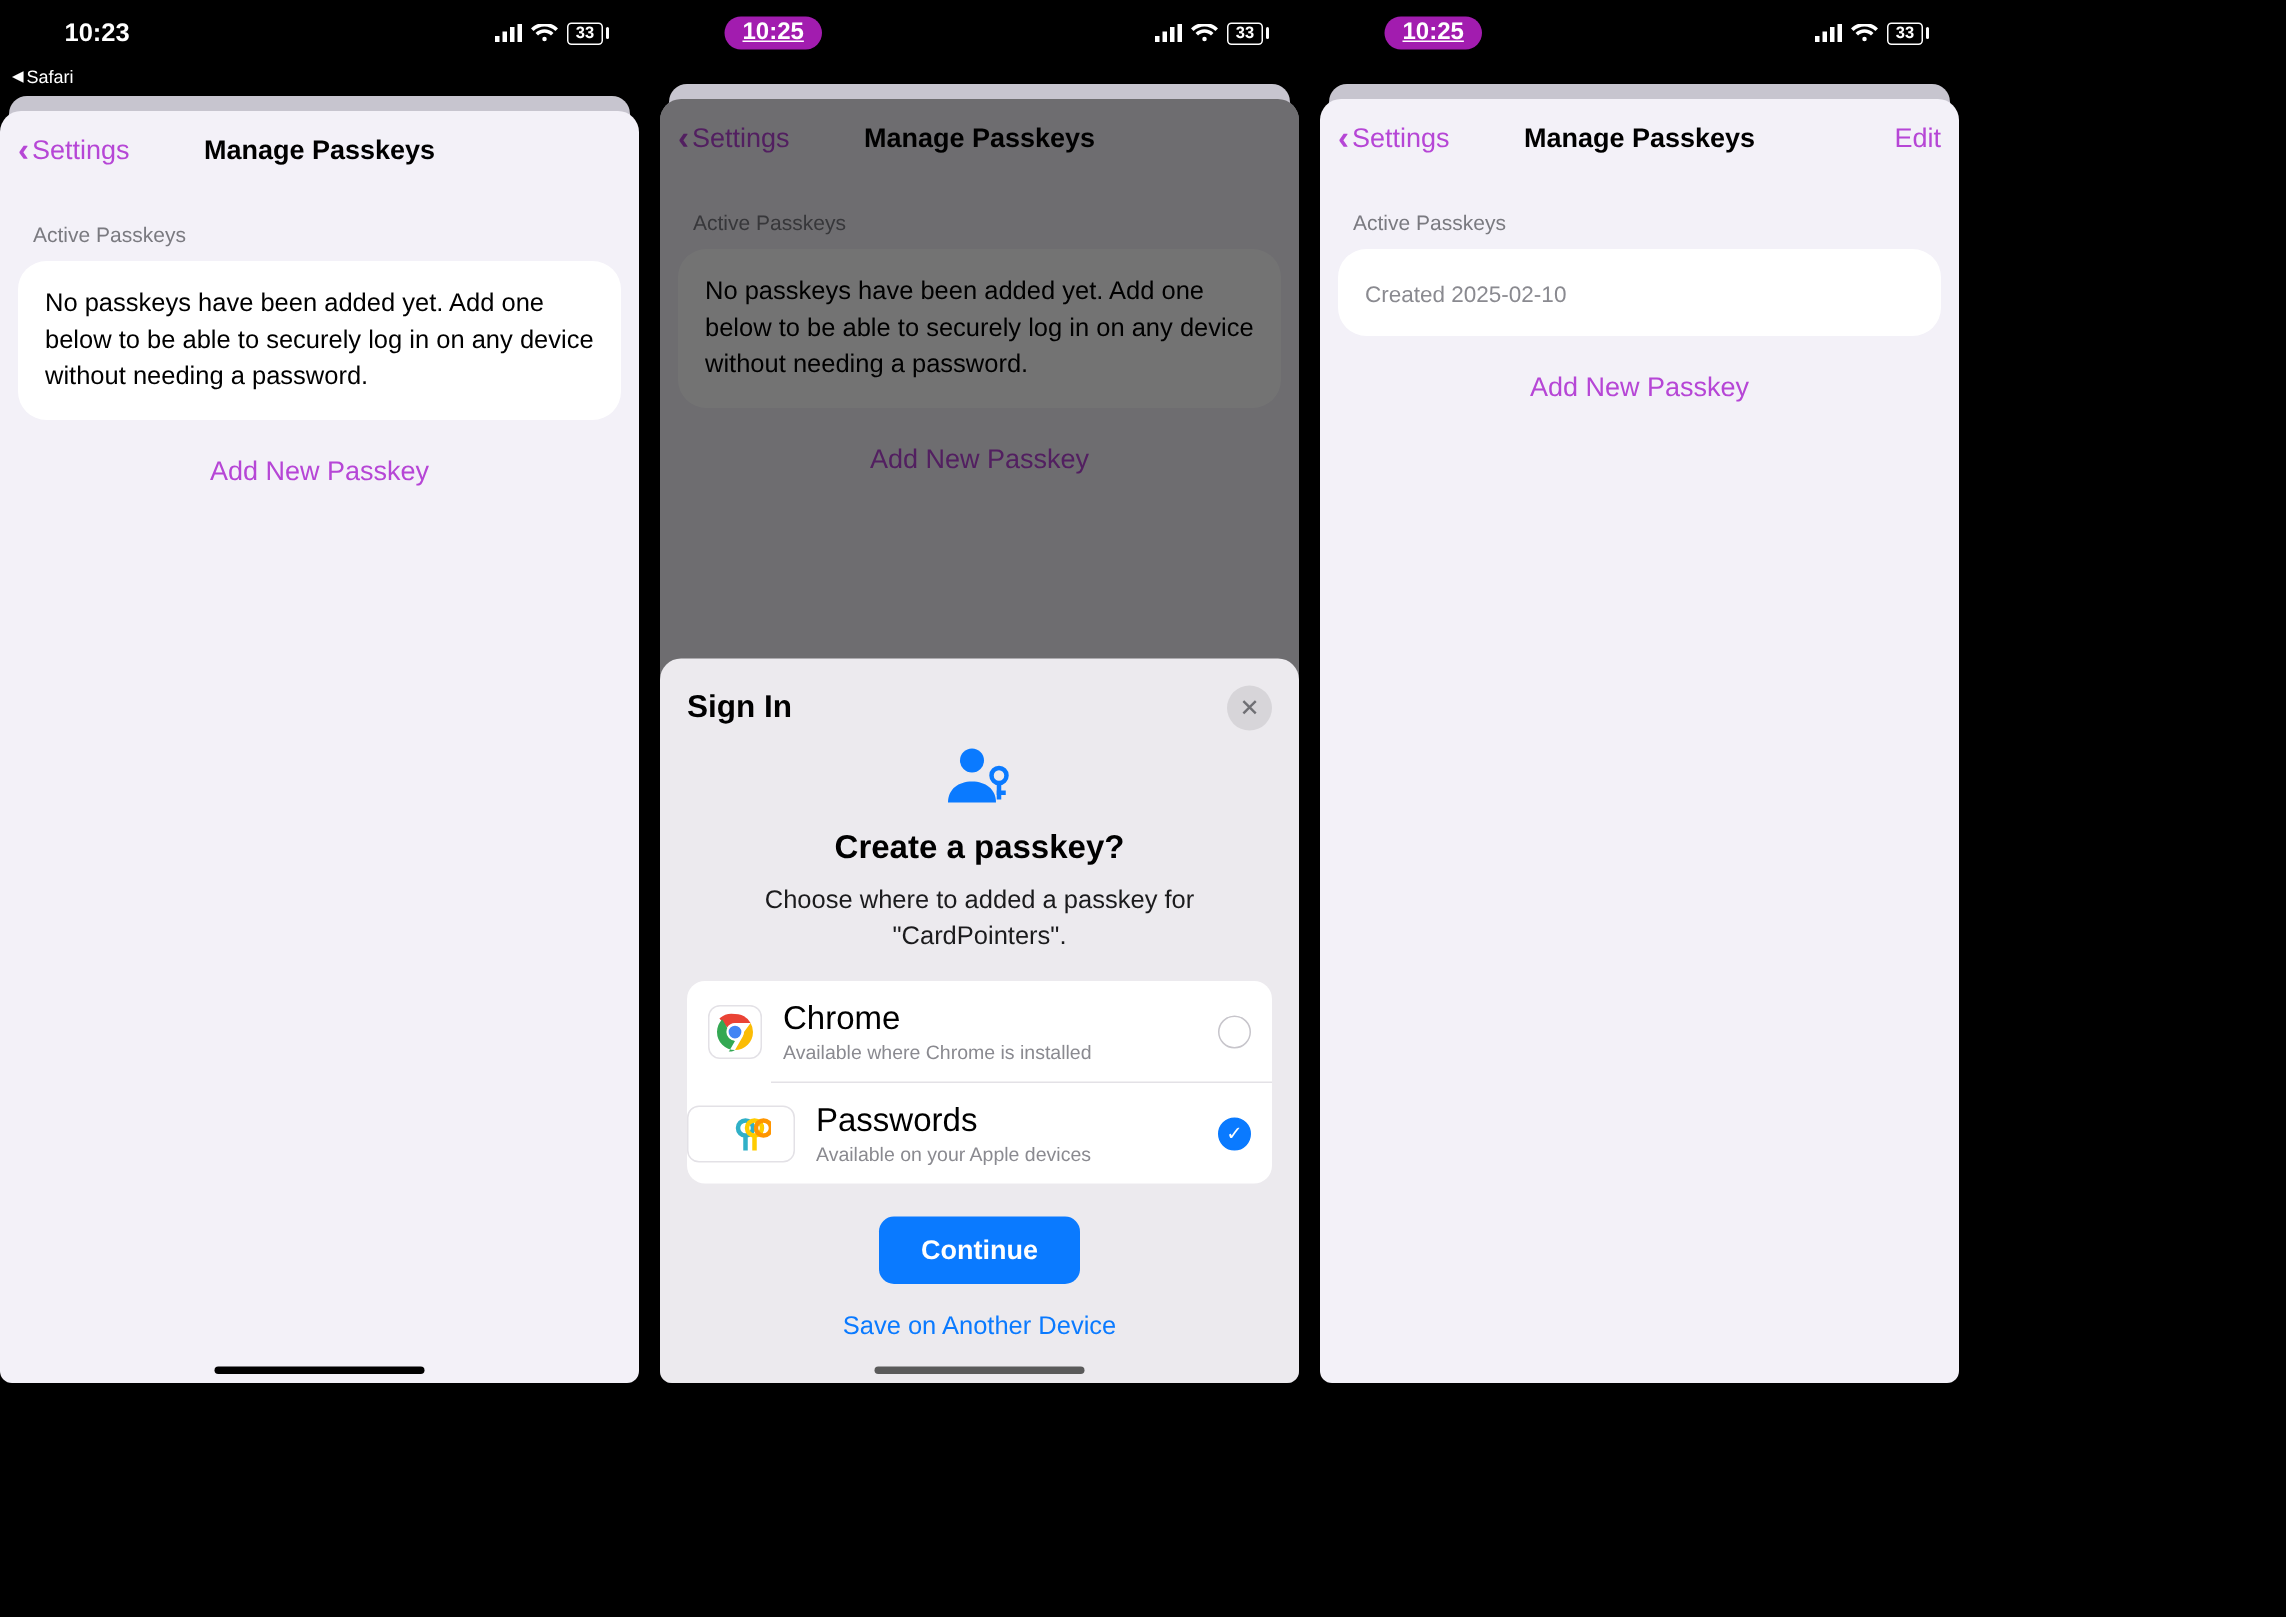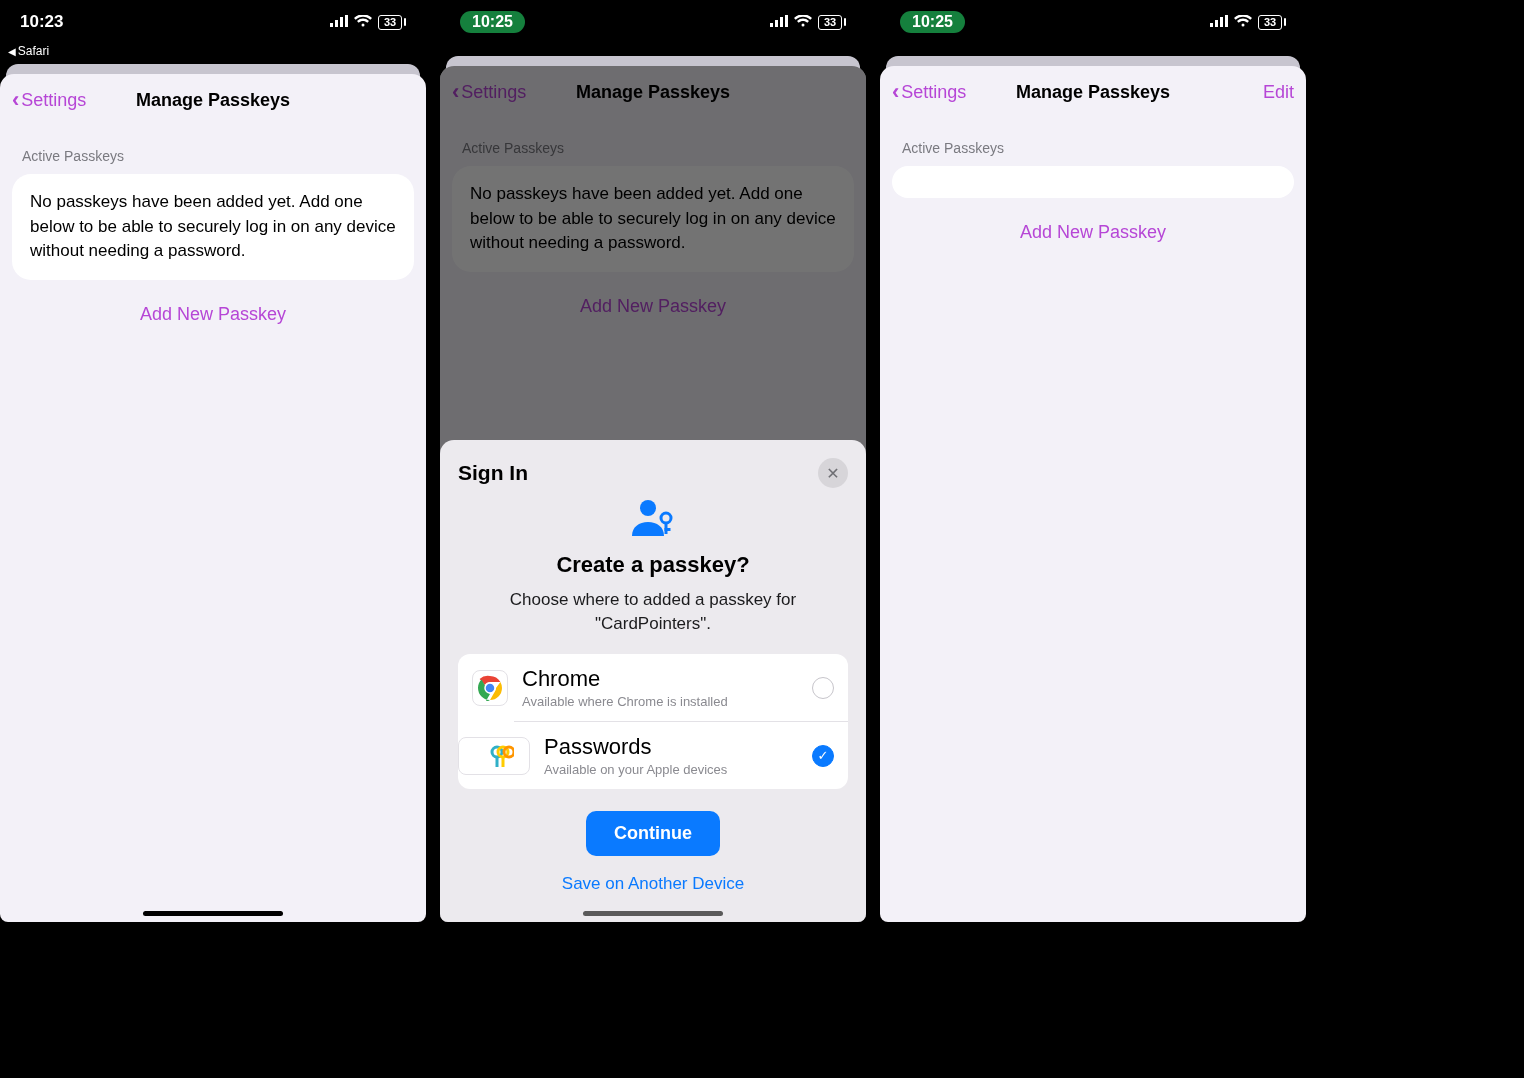--- a/index.html
+++ b/index.html
@@ -26,28 +26,29 @@
   .status-bar {
     height: 44px;
     display: flex;
     align-items: center;
     justify-content: space-between;
     padding: 0 20px;
     color: #fff;
     font-size: 16px;
     font-weight: 600;
   }
-  .status-bar .time { font-size: 17px; }
+  .status-bar .time { font-size: 17px; margin-left: 23px; }
   .status-bar .time.pill {
-    background: #15803d;
+    background: #a21caf;
     border-radius: 14px;
     padding: 2px 12px;
     font-size: 16px;
-  }
-  .status-right { display: flex; align-items: flex-start; gap: 6px; }
+    text-decoration: underline;
+  }
+  .status-right { display: flex; align-items: center; gap: 6px; }
   .signal-icon svg, .wifi-icon svg { display:block; }
   .batt {
     display: inline-flex;
     align-items: center;
     gap: 2px;
   }
   .batt .box {
     border: 1px solid #fff;
     border-radius: 3px;
     padding: 1px 3px;
@@ -450,17 +451,18 @@
       <div class="nav-bar">
         <div class="nav-back">
           <span class="chev">‹</span>
           <span>Settings</span>
         </div>
         <div class="nav-title">Manage Passkeys</div>
         <div class="nav-right">Edit</div>
       </div>
       <div class="section-header">Active Passkeys</div>
       <div class="cell">
+        <div class="sub">Created 2025-02-10</div>
       </div>
       <div class="add-link">Add New Passkey</div>
     </div>
   </div>
 </div>
 
 </body></html>

